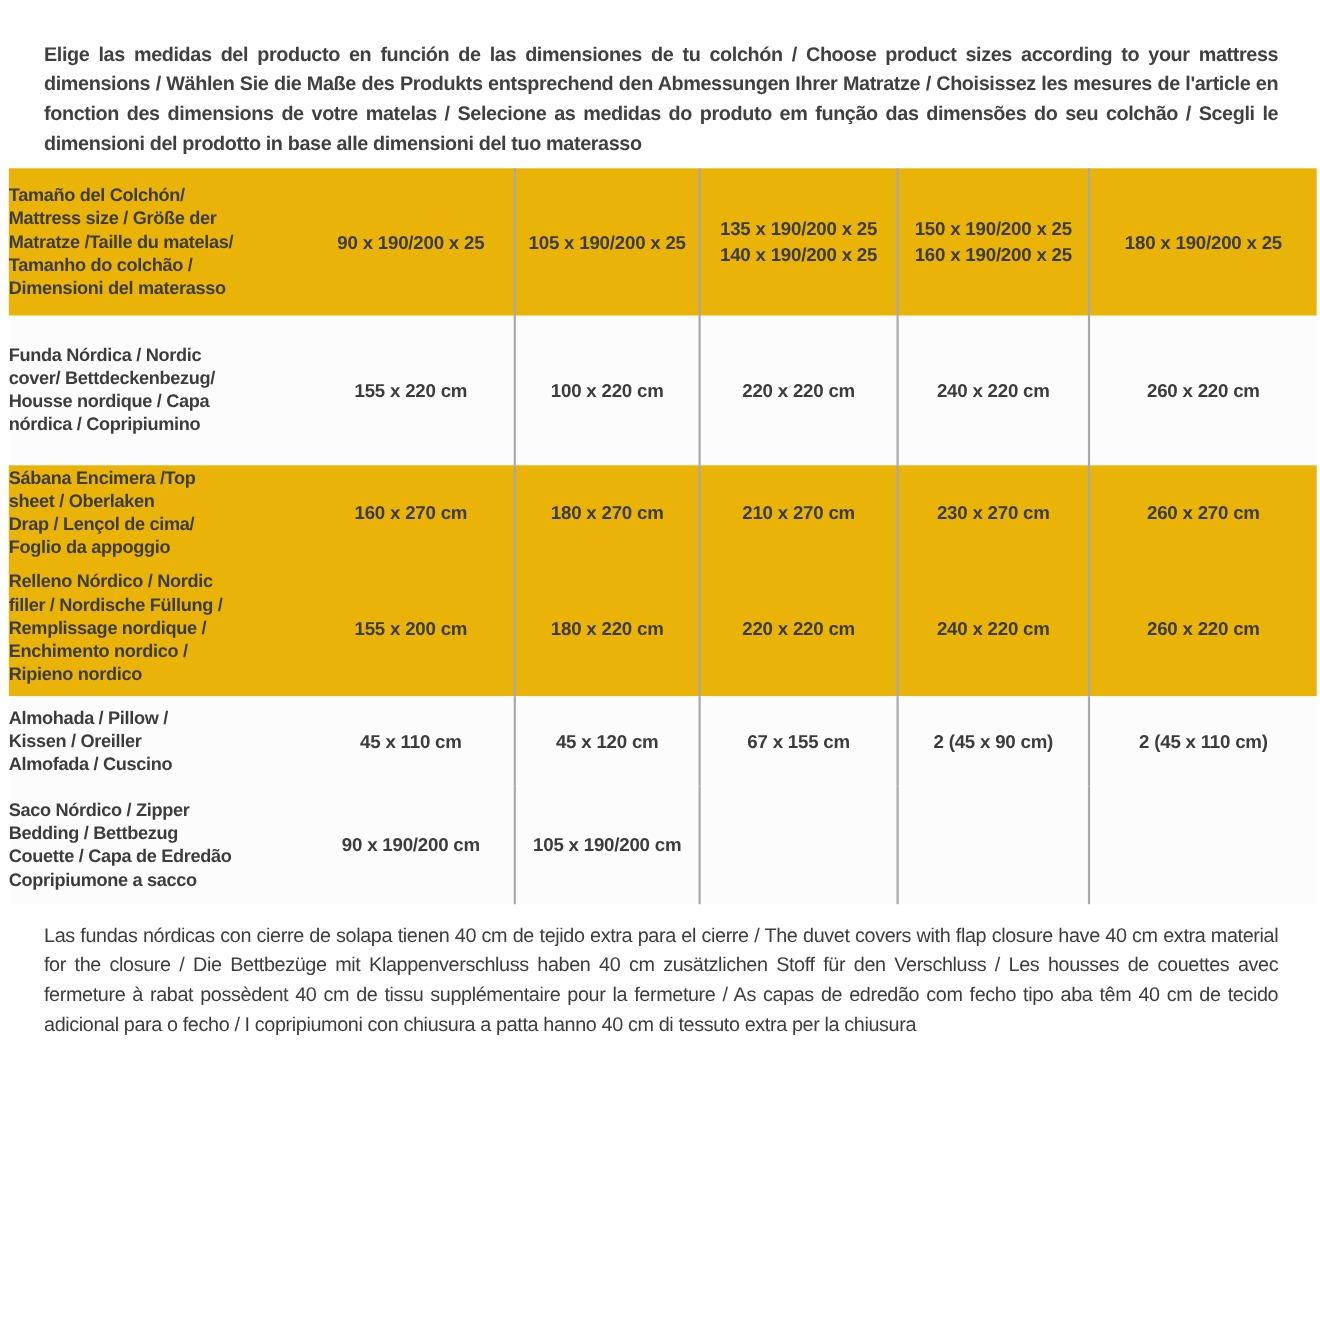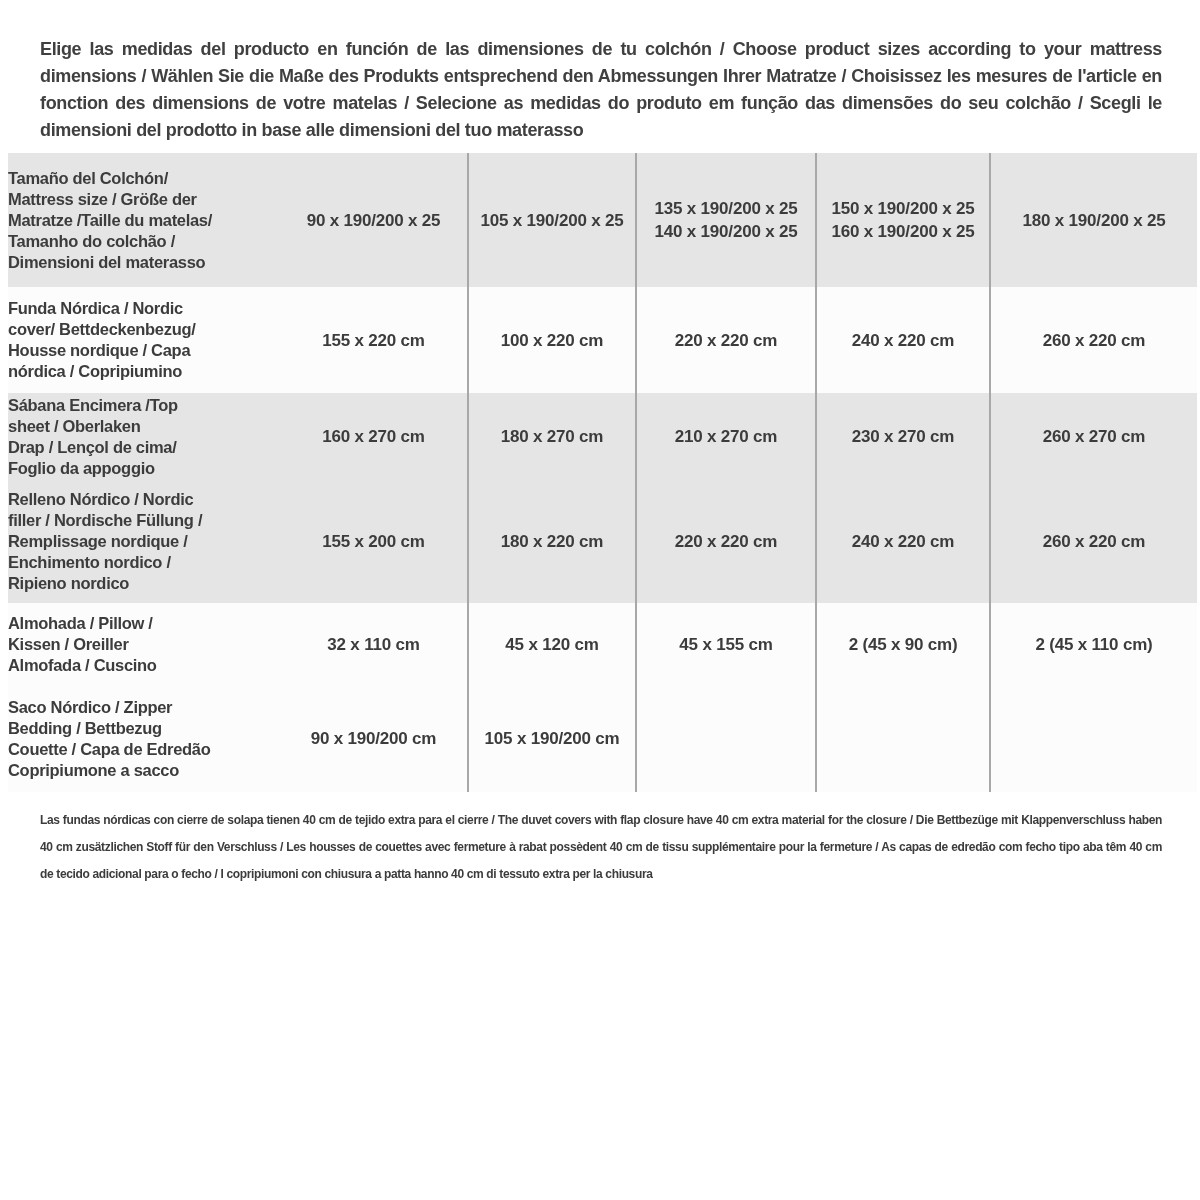--- a/index.html
+++ b/index.html
@@ -49,27 +49,27 @@
   td.val {
     text-align: center;
     font-size: 17px;
     line-height: 23px;
     letter-spacing: -0.2px;
     white-space: pre-line;
   }
   td.sep {
     border-right: 2px solid #a8a8a8;
   }
-  tr.gray { background: #e5e5e5; }
+  tr.gray { background: #eab308; }
   tr.white { background: #fcfcfc; }
   .footer-note {
     margin: 15px 38px 4px 40px;
-    font-size: 12px;
+    font-size: 18px;
     line-height: 27px;
-    font-weight: bold;
+    font-weight: normal;
     letter-spacing: -0.35px;
     text-align: justify;
     color: #3c3c3c;
   }
 </style>
 </head>
 <body>
 
 <div class="page">
 
@@ -93,21 +93,21 @@
 Dimensioni del materasso</td>
         <td class="val sep">90 x 190/200 x 25</td>
         <td class="val sep">105 x 190/200 x 25</td>
         <td class="val sep">135 x 190/200 x 25
 140 x 190/200 x 25</td>
         <td class="val sep">150 x 190/200 x 25
 160 x 190/200 x 25</td>
         <td class="val">180 x 190/200 x 25</td>
       </tr>
 
-      <tr class="white" style="height:106px">
+      <tr class="white" style="height:136px">
         <td class="label">Funda Nórdica /  Nordic
 cover/ Bettdeckenbezug/
 Housse nordique  / Capa
 nórdica / Copripiumino</td>
         <td class="val sep">155 x 220 cm</td>
         <td class="val sep">100 x 220 cm</td>
         <td class="val sep">220 x 220 cm</td>
         <td class="val sep">240 x 220 cm</td>
         <td class="val">260 x 220 cm</td>
       </tr>
@@ -135,23 +135,23 @@
         <td class="val sep">180 x 220 cm</td>
         <td class="val sep">220 x 220 cm</td>
         <td class="val sep">240 x 220 cm</td>
         <td class="val">260 x 220 cm</td>
       </tr>
 
       <tr class="white" style="height:82px">
         <td class="label">Almohada  / Pillow /
 Kissen / Oreiller
 Almofada / Cuscino</td>
-        <td class="val sep">32 x 110 cm</td>
+        <td class="val sep">45 x 110 cm</td>
         <td class="val sep">45 x 120 cm</td>
-        <td class="val sep">45 x 155 cm</td>
+        <td class="val sep">67 x 155 cm</td>
         <td class="val sep">2 (45 x 90 cm)</td>
         <td class="val">2 (45 x 110 cm)</td>
       </tr>
 
 
       <tr class="white" style="height:107px">
         <td class="label">Saco Nórdico / Zipper
 Bedding / Bettbezug
 Couette  / Capa de Edredão
 Copripiumone a sacco</td>

